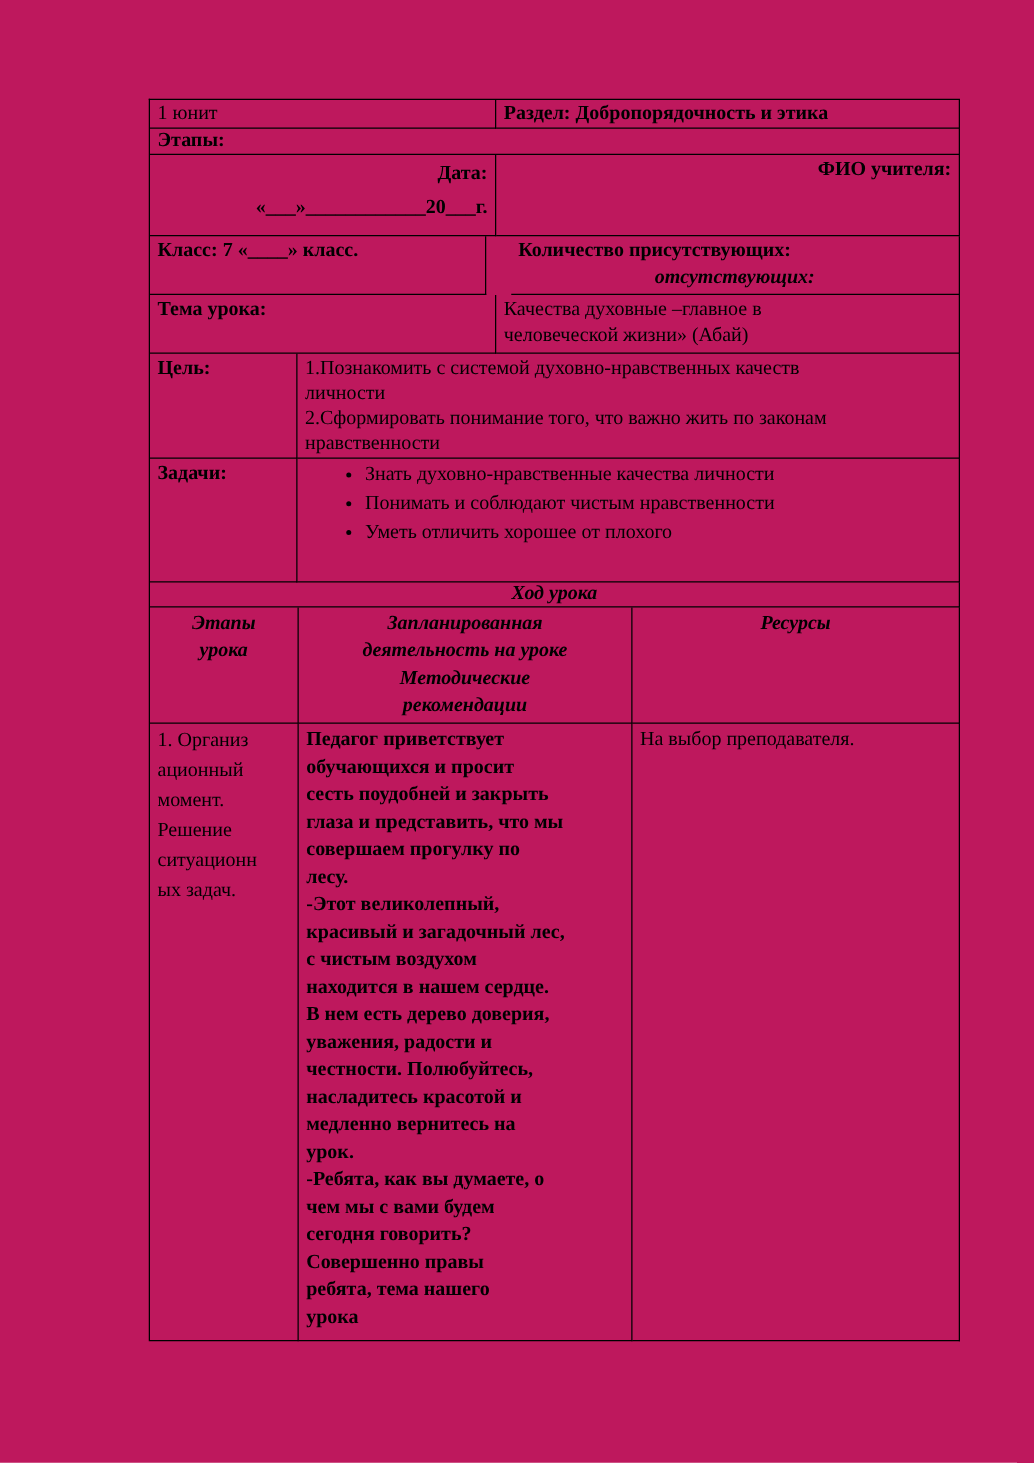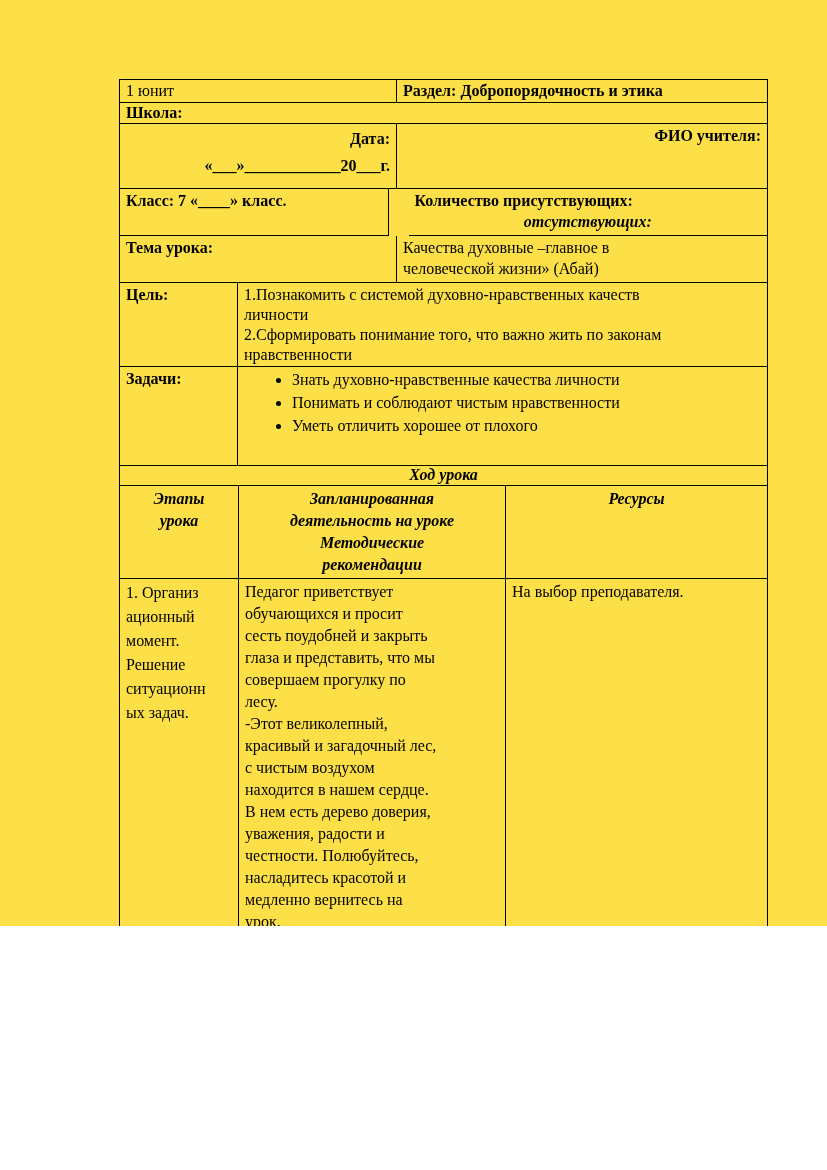--- a/index.html
+++ b/index.html
@@ -1,21 +1,21 @@
 <!DOCTYPE html>
 <html><head>
 <meta charset="utf-8">
 <style>
   * { margin: 0; padding: 0; box-sizing: border-box; }
   body { background: #ffffff; }
   .page {
     position: relative;
     width: 827px;
-    height: 926px;
-    background: #fde047;
+    height: 1170px;
+    background: #be185d;
     color: #000000;
     font-family: "Liberation Serif", "DejaVu Serif", serif;
     overflow: hidden;
   }
   .doc-table {
     position: absolute;
     left: 119px;
     top: 79px;
     width: 649px;
     border-top: 1px solid #000;
@@ -43,21 +43,21 @@
   .r6 { height: 84px; } .r6 .cell { line-height: 20px; padding-top: 2px; }
   .r7 { height: 99px; }
   .r8 { height: 20px; } .r8 .cell { line-height: 18px; padding-top: 0; padding-bottom: 0; }
   .r9 { height: 93px; } .r9 .cell { line-height: 22px; padding-top: 2px; }
   .r10 { height: 494px; }
 
   .tasks-list { margin: 0 0 0 0; padding-left: 48px; list-style: disc; }
   .tasks-list li { font-size: 16px; line-height: 23px; }
 
   .stage-cell { font-weight: normal; line-height: 24px; padding-top: 2px; }
-  .activity-cell { line-height: 22px; padding-top: 2px; }
+  .activity-cell { line-height: 22px; padding-top: 2px; font-weight: bold; }
   .resources-cell { line-height: 22px; padding-top: 2px; }
   .resources-link {
     display: block;
     margin-top: 14px;
     line-height: 25px;
     text-decoration: underline;
     color: #000000;
     white-space: pre-line;
     cursor: pointer;
   }
@@ -67,21 +67,21 @@
 
 <div class="page">
   <div class="doc-table">
 
     <div class="row r1">
       <div class="cell" style="width:277px">1 юнит</div>
       <div class="cell bold" style="width:371px">Раздел: Добропорядочность и этика</div>
     </div>
 
     <div class="row r2">
-      <div class="cell bold" style="width:648px">Школа:</div>
+      <div class="cell bold" style="width:648px">Этапы:</div>
     </div>
 
     <div class="row r3">
       <div class="cell bold preline date-cell" style="width:277px">Дата:
 «___»____________20___г.</div>
       <div class="cell bold" style="width:371px">ФИО учителя:</div>
     </div>
 
     <div class="row r4">
       <div class="cell bold" style="width:277px">Класс: 7 «____» класс.</div>

